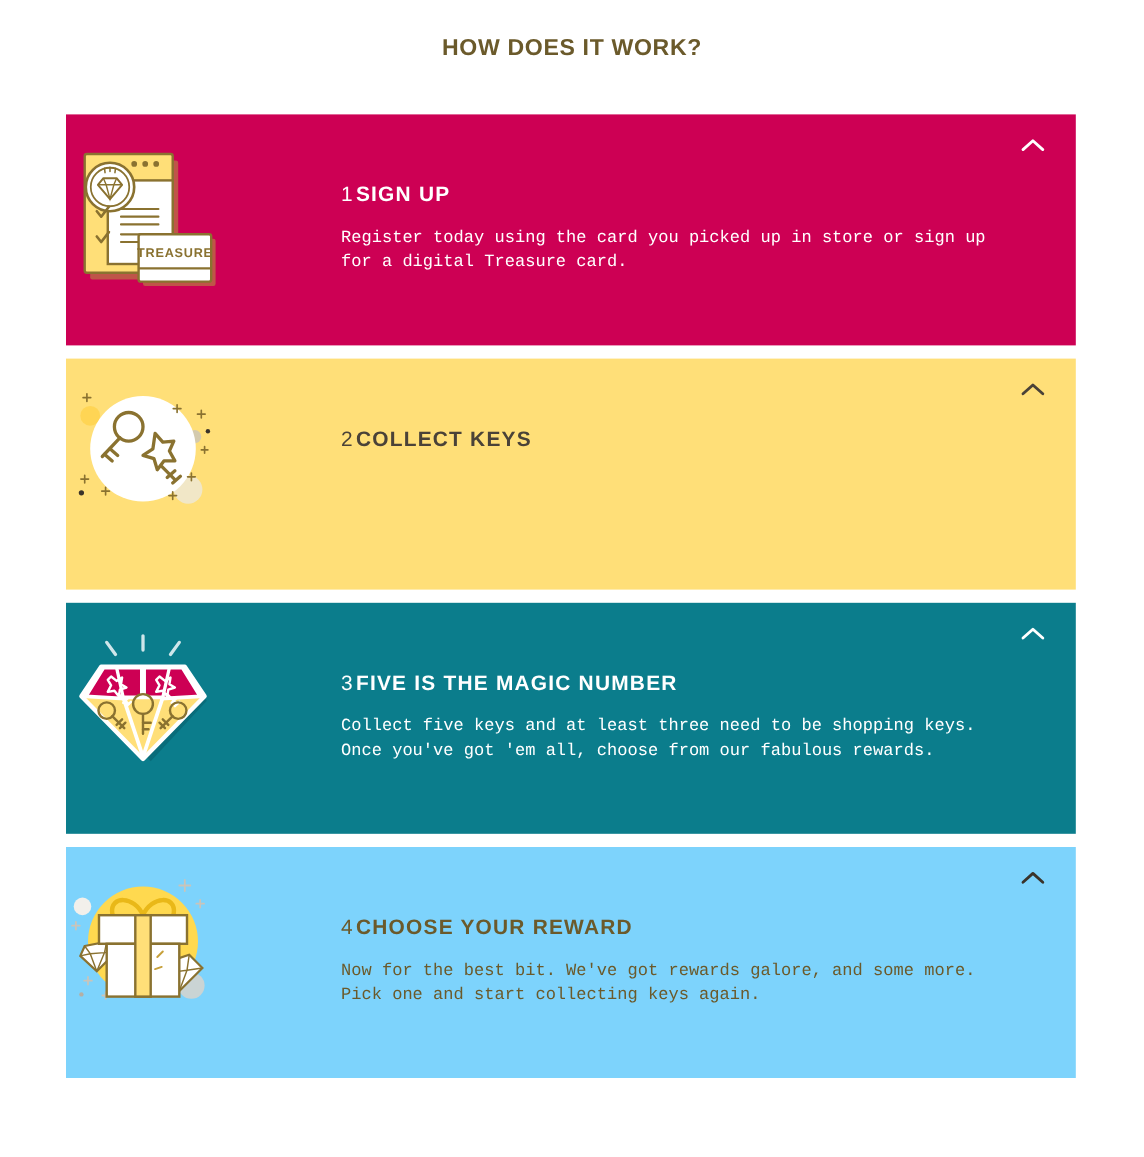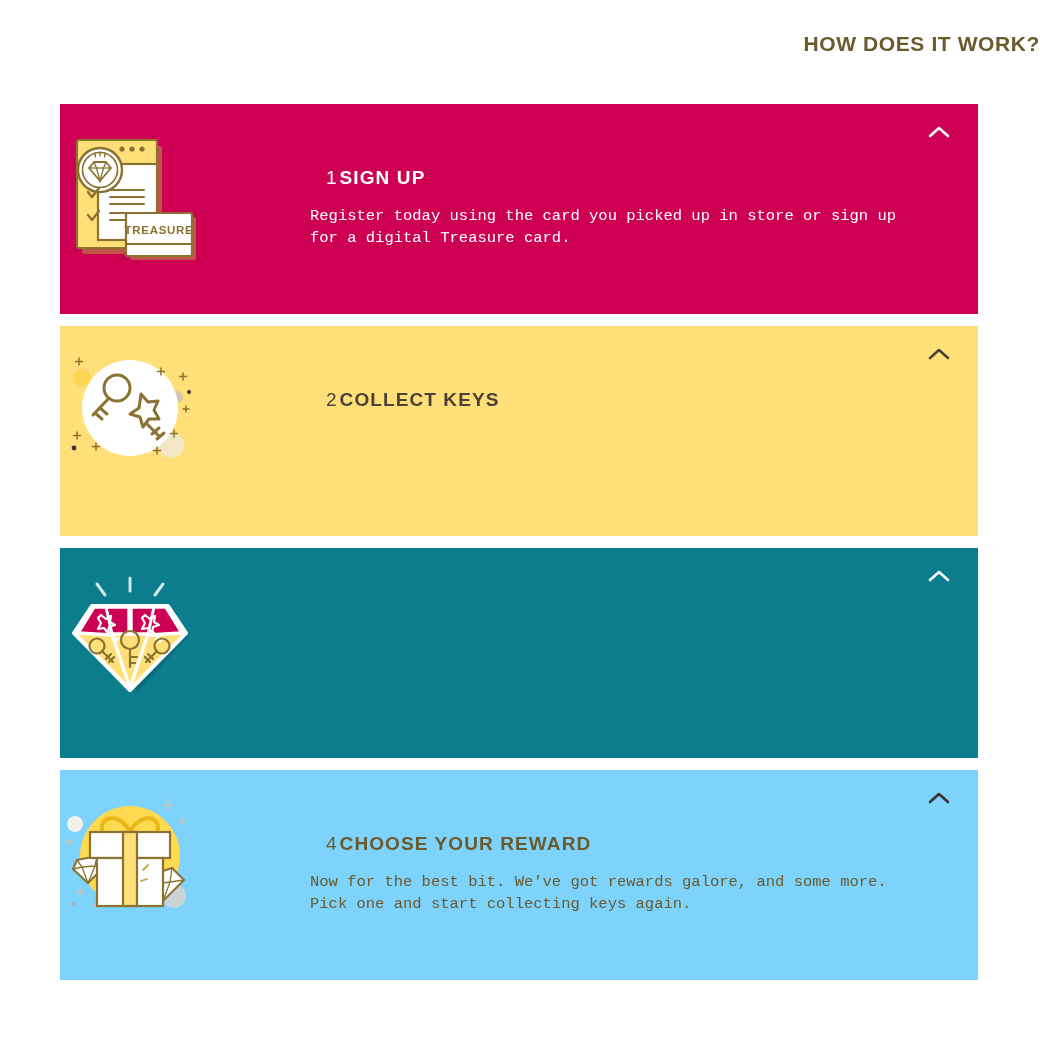--- a/index.html
+++ b/index.html
@@ -8,21 +8,21 @@
   }
   body {
     width: 1040px;
     height: 1052px;
     background: #ffffff;
     font-family: "Liberation Sans", sans-serif;
     overflow: hidden;
   }
 
   #page-title {
-    text-align: right;
+    text-align: center;
     color: #6b5a2b;
     font-size: 21px;
     font-weight: bold;
     letter-spacing: 0.6px;
     padding-top: 32px;
     margin: 0;
     font-family: "Liberation Sans", sans-serif;
   }
 
   #steps {
@@ -72,21 +72,21 @@
   .icon-cell svg { display: block; }
 
   .text-cell {
     flex: 1;
     padding-top: 64px;
     padding-right: 40px;
     padding-bottom: 40px;
   }
 
   .step-heading {
-    margin: 0 0 16px 16px;
+    margin: 0 0 16px 0;
     font-size: 19px;
     line-height: 1.1;
     font-family: "Liberation Sans", sans-serif;
   }
   .step-num {
     font-weight: normal;
     letter-spacing: 0;
     margin-right: 3px;
   }
   .step-title {
@@ -262,20 +262,26 @@
         </g>
 
         <g stroke="#8a7230" stroke-width="2.2" fill="none" stroke-linecap="round">
           <circle cx="102" cy="84" r="7.5"></circle>
           <path d="M97 89 L86 100"></path>
           <path d="M93 97 L88 92 M90 100 L85 95"></path>
         </g>
       </svg>
     </div>
 
+    <div class="text-cell">
+      <h2 class="step-heading">
+        <span class="step-num">3</span><span class="step-title">FIVE IS THE MAGIC NUMBER</span>
+      </h2>
+      <p class="step-body">Collect five keys and at least three need to be shopping keys. Once you've got 'em all, choose from our fabulous rewards.</p>
+    </div>
   </section>
 
   <section class="step-panel grey on-grey">
     <button class="chevron-btn" aria-label="collapse">
       <svg width="22" height="13" viewBox="0 0 22 13" fill="none">
         <path d="M2 11 L11 3 L20 11" stroke="#3a332a" stroke-width="2.6" stroke-linecap="round" stroke-linejoin="round"></path>
       </svg>
     </button>
 
     <div class="icon-cell">

